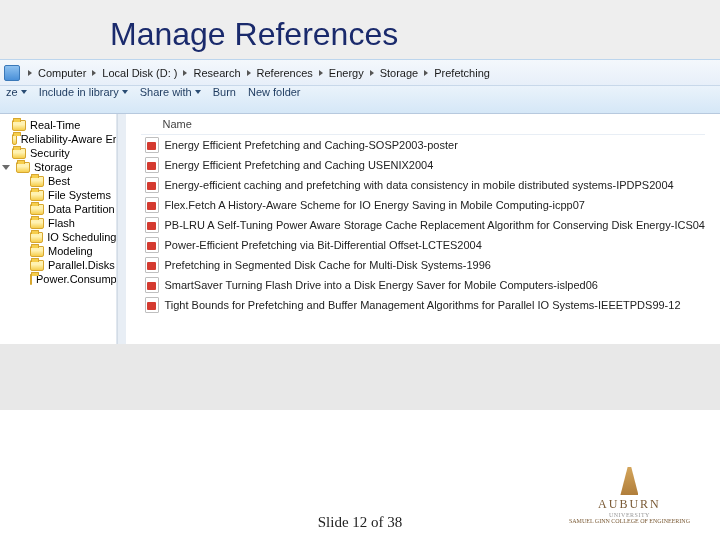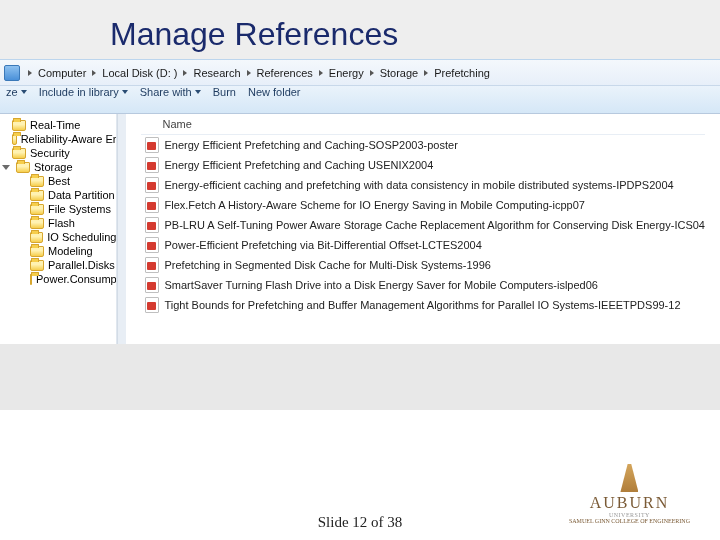--- a/index.html
+++ b/index.html
@@ -173,21 +173,21 @@
     text-align: center;
     font-family: "Times New Roman", serif;
     color: #7a5a35;
   }
   .logo-mark {
     width: 18px; height: 28px;
     margin: 0 auto 2px;
     background: linear-gradient(#d4a55b,#b07e3b);
     clip-path: polygon(40% 0,60% 0,100% 100%,0 100%);
   }
-  .logo-name { font-size: 16px; letter-spacing: 2px; }
+  .logo-name { font-size: 12px; letter-spacing: 2px; }
   .logo-sub { font-size: 6px; color: #999; letter-spacing: 0.5px; }
   .logo-sub2 { font-size: 6px; color: #7a5a35; }
 </style>
 </head>
 <body>
 
 <div class="slide-title">Manage References</div>
 
 <div class="explorer">
 
@@ -249,25 +249,25 @@
           <span class="expander open"></span>
           <span class="folder-icon"></span>
           <span>Storage</span>
         </div>
         <div class="tree-row tree-indent1">
           <span class="folder-icon"></span>
           <span>Best</span>
         </div>
         <div class="tree-row tree-indent1">
           <span class="folder-icon"></span>
+          <span>File Systems</span>
+        </div>
+        <div class="tree-row tree-indent1">
+          <span class="folder-icon"></span>
           <span>Data Partition</span>
-        </div>
-        <div class="tree-row tree-indent1">
-          <span class="folder-icon"></span>
-          <span>File Systems</span>
         </div>
         <div class="tree-row tree-indent1">
           <span class="folder-icon"></span>
           <span>Flash</span>
         </div>
         <div class="tree-row tree-indent1">
           <span class="folder-icon"></span>
           <span>IO Scheduling</span>
         </div>
         <div class="tree-row tree-indent1">

